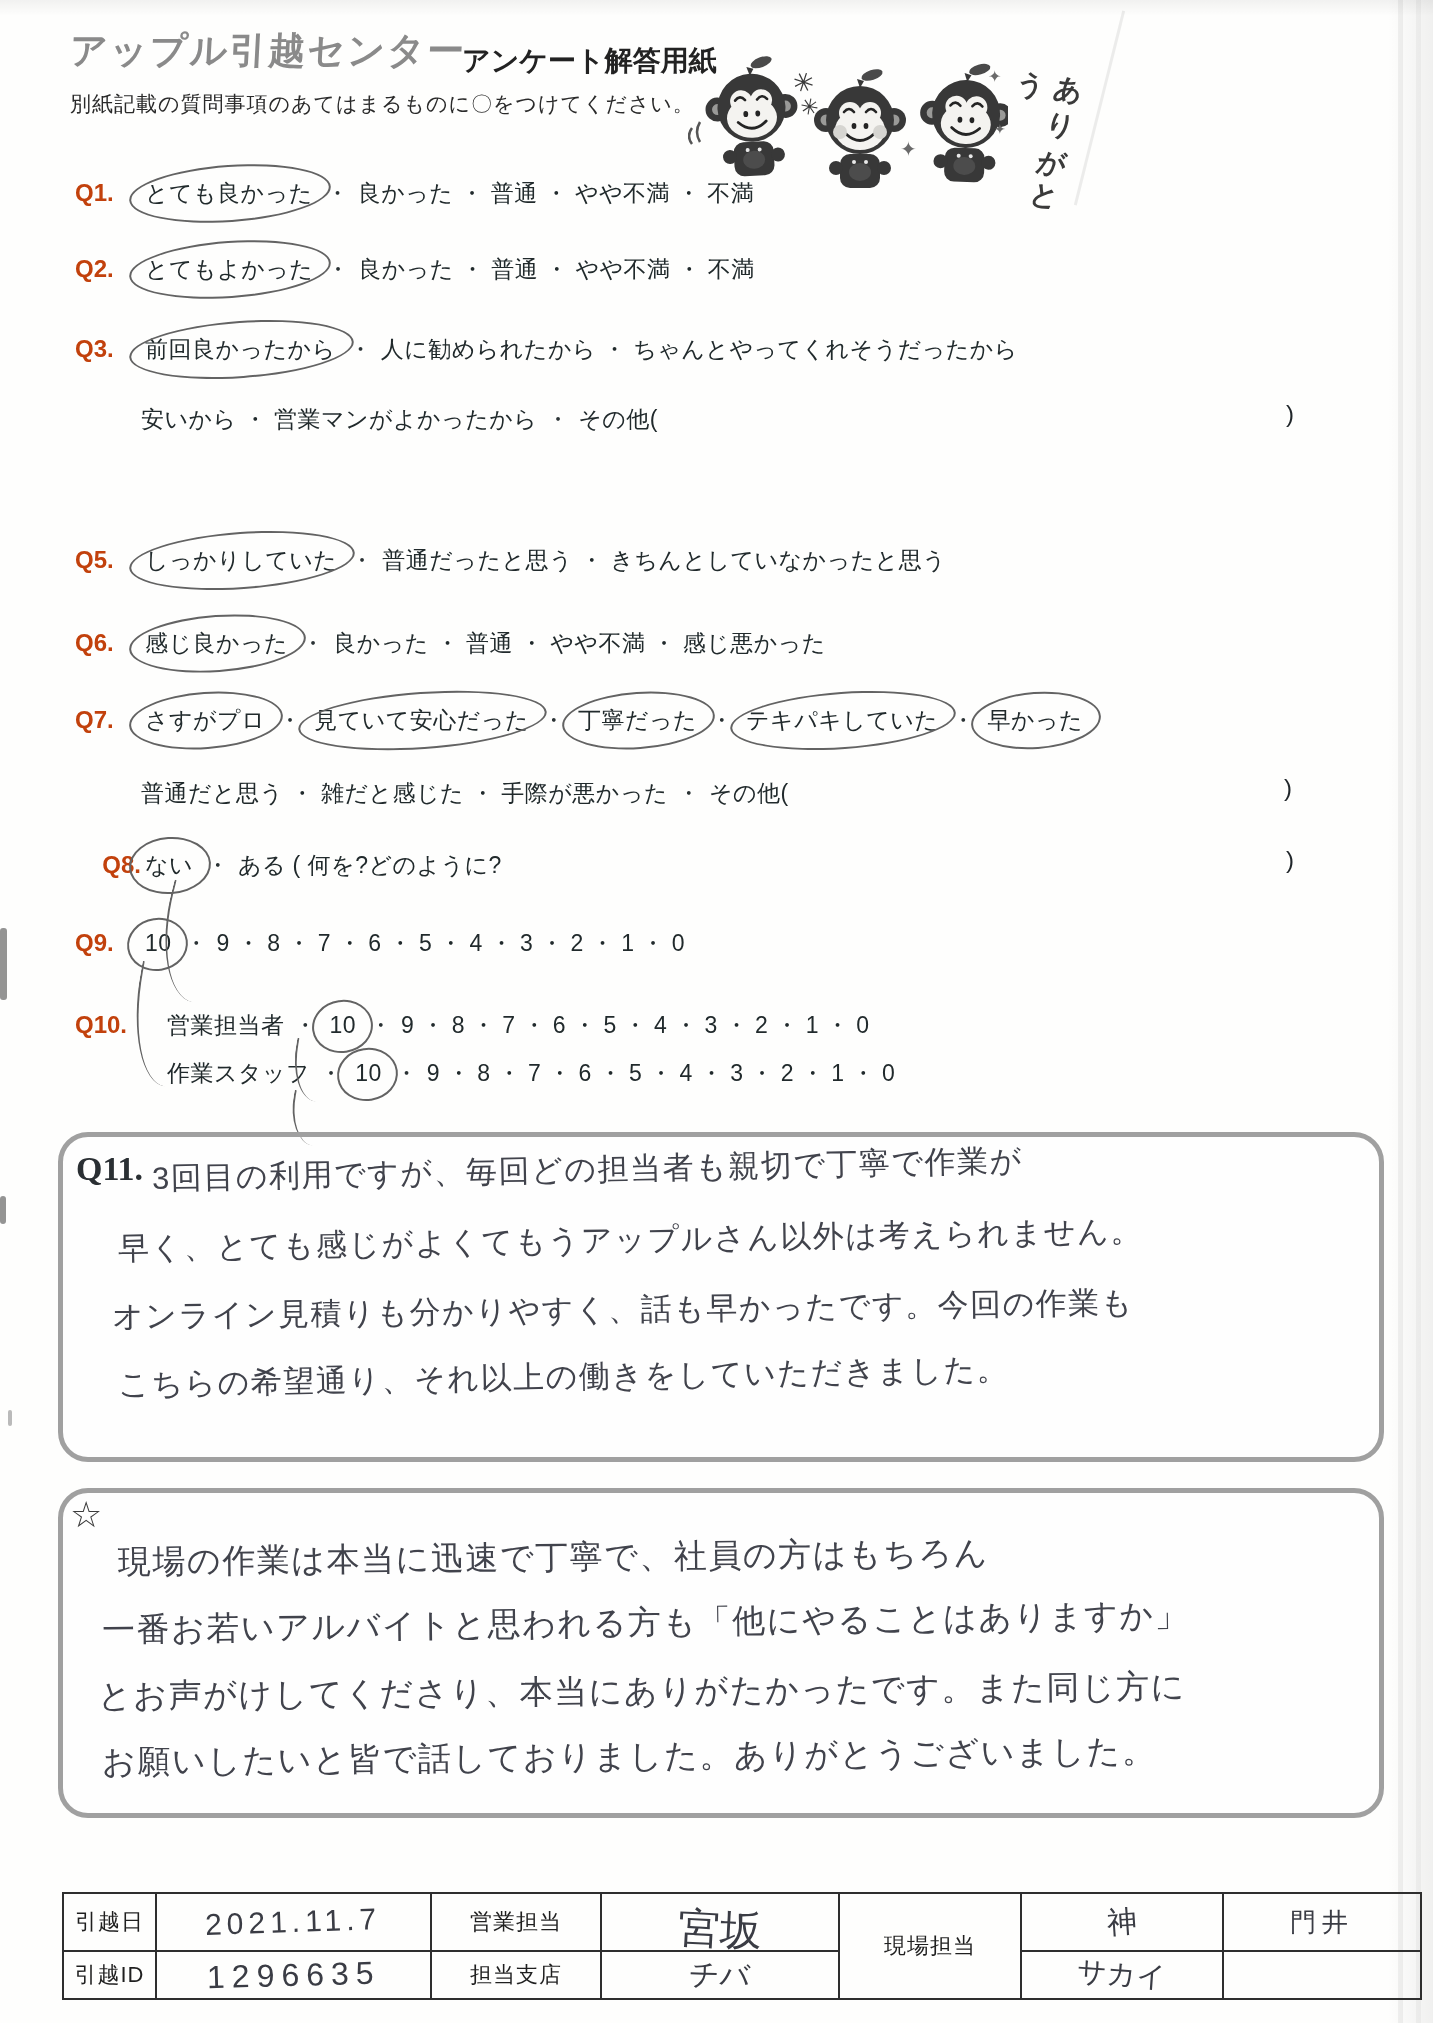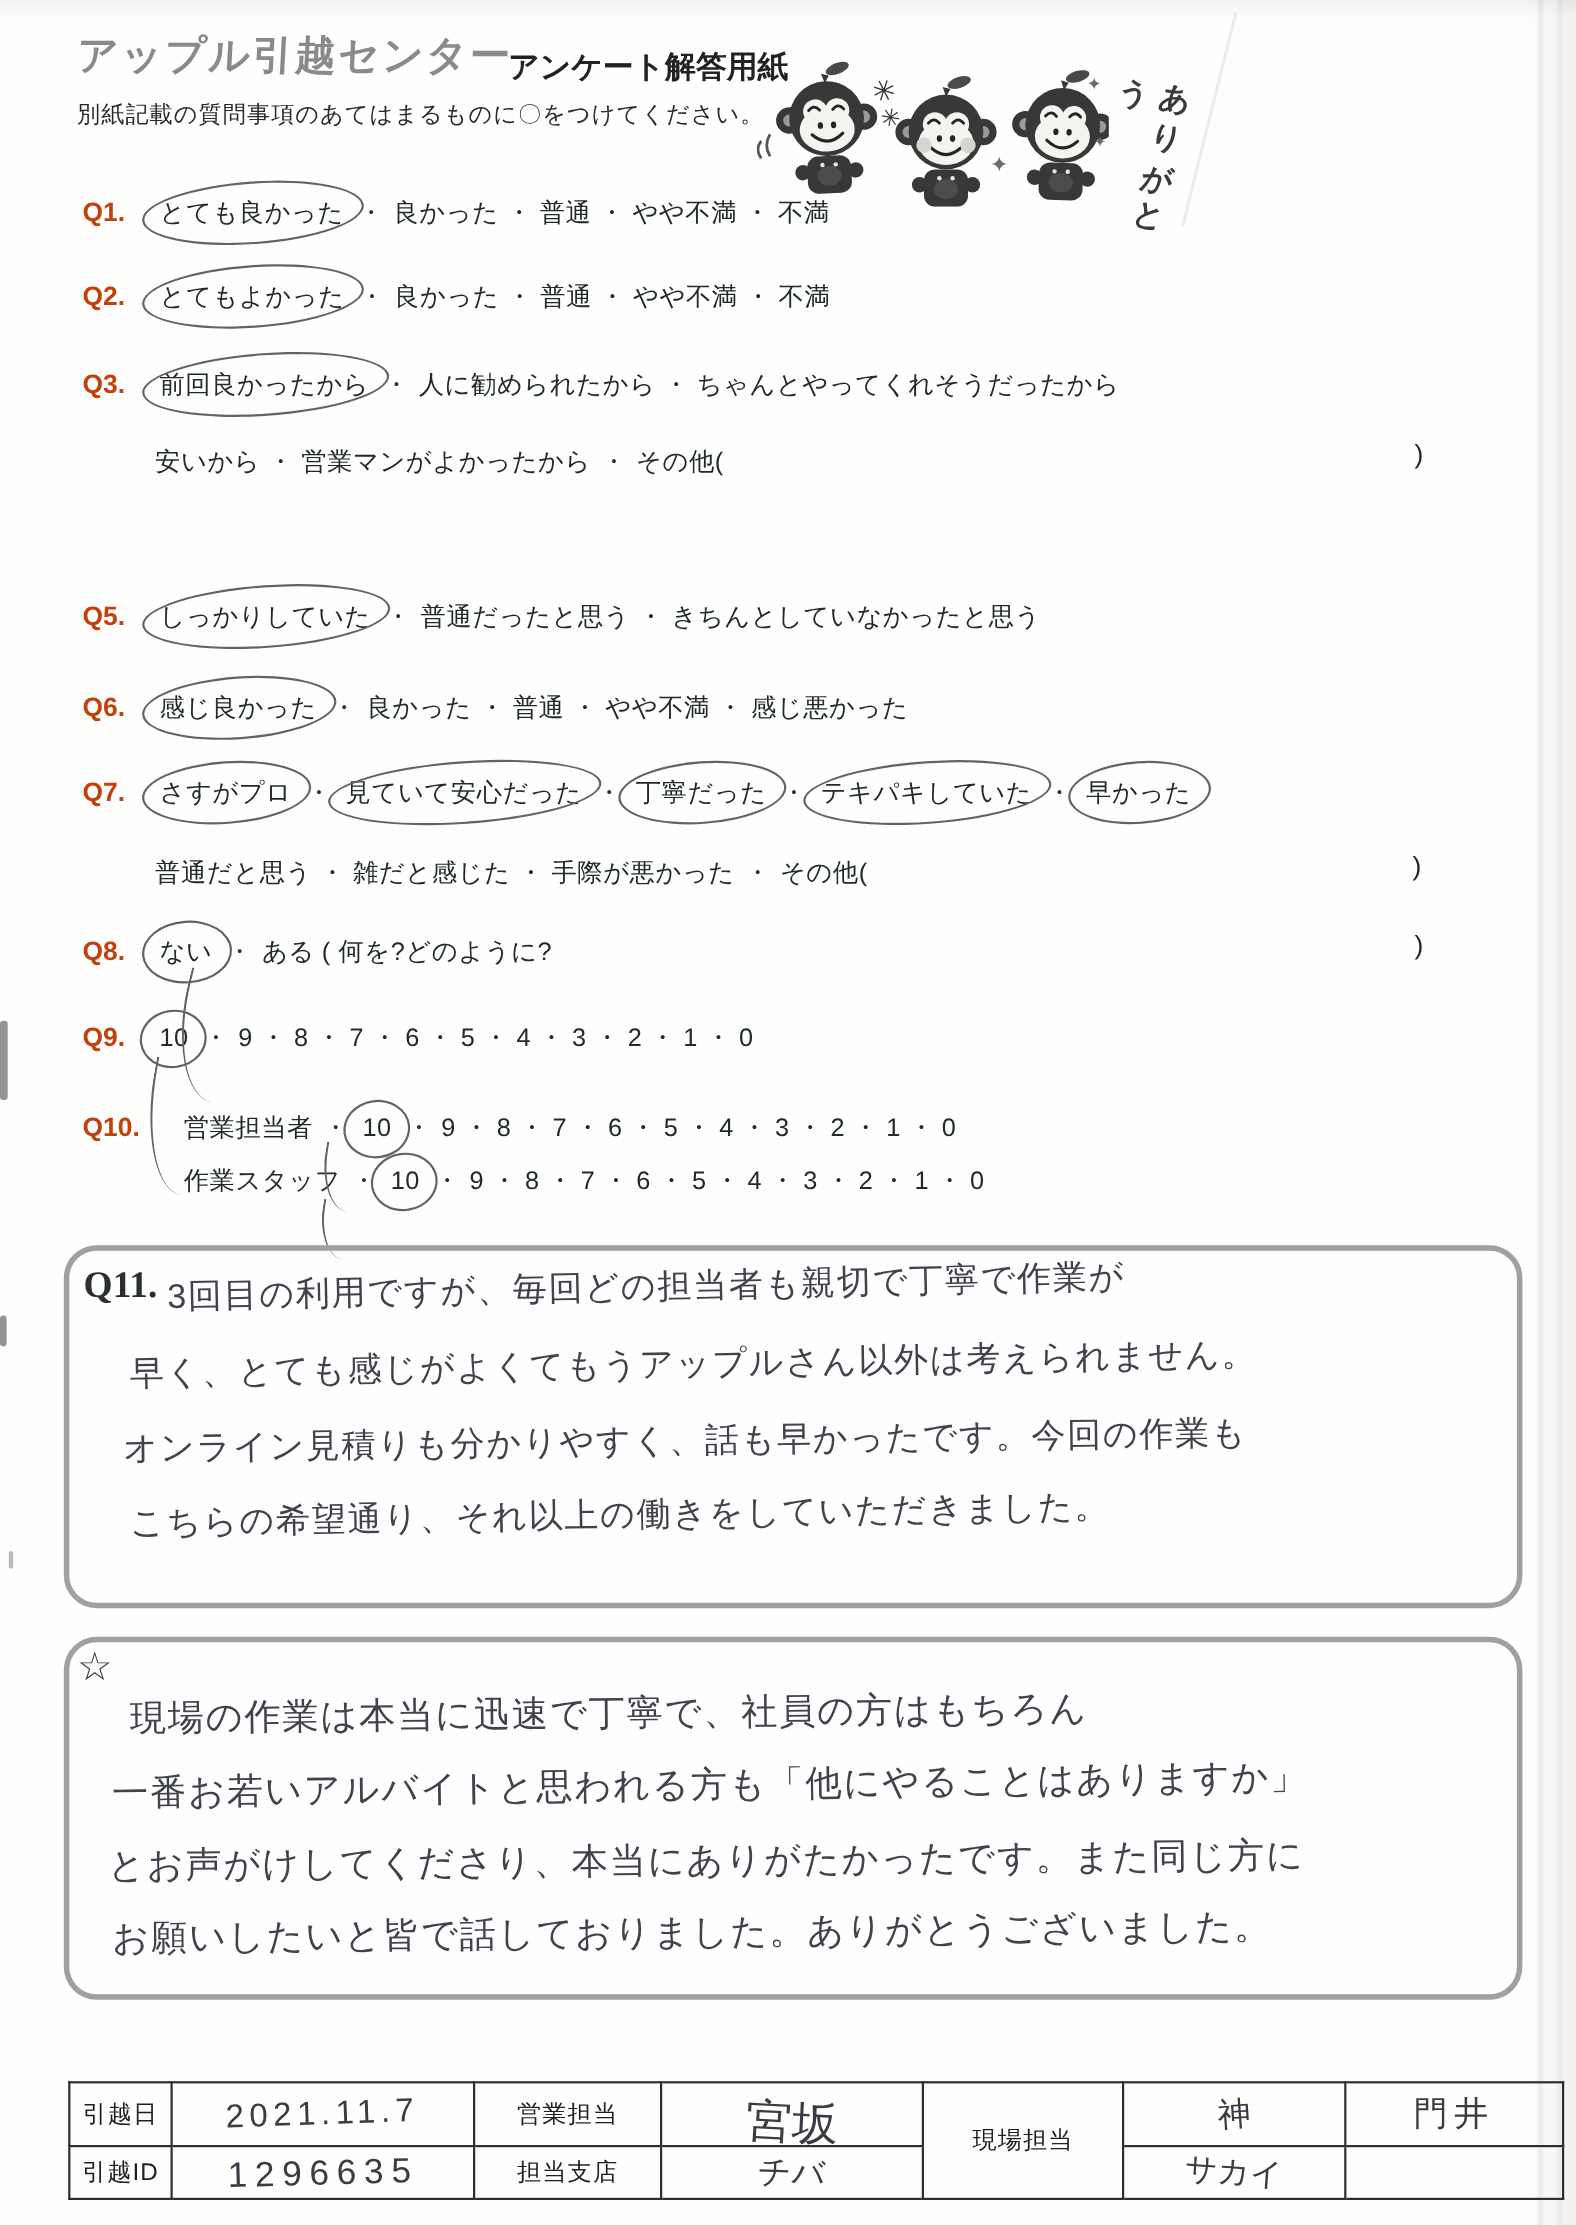--- a/index.html
+++ b/index.html
@@ -149,21 +149,21 @@
   </div>
 
   <div class="qrow" style="top:705px;">
     <span class="qlabel">Q7.</span><span class="opt circled">さすがプロ</span><i class="dot">・</i><span class="opt circled">見ていて安心だった</span><i class="dot">・</i><span class="opt circled">丁寧だった</span><i class="dot">・</i><span class="opt circled">テキパキしていた</span><i class="dot">・</i><span class="opt circled">早かった</span>
   </div>
   <div class="qrow" style="top:778px;">
     <span class="indent"></span><span class="opt">普通だと思う ・ 雑だと感じた ・ 手際が悪かった</span><i class="dot">・</i><span class="opt">その他(</span>
   </div>
   <span class="paren" style="left:1284px;top:774px;">)</span>
 
-  <div class="qrow" style="top:850px;">
+  <div class="qrow" style="top:850px;text-align:right;">
     <span class="qlabel">Q8.</span><span class="opt circled">ない</span><i class="dot">・</i><span class="opt">ある</span>&nbsp;<span class="opt">( 何を?どのように?</span>
   </div>
   <span class="paren" style="left:1286px;top:846px;">)</span>
 
   <div class="qrow" style="top:928px;">
     <span class="qlabel">Q9.</span><span class="opt circled c-num">10</span><i class="dot">・</i><span class="opt">9 ・ 8 ・ 7 ・ 6 ・ 5 ・ 4 ・ 3 ・ 2 ・ 1 ・ 0</span>
   </div>
 
   <div class="qrow" style="top:1010px;">
     <span class="qlabel wide">Q10.</span><span class="opt">営業担当者</span><i class="dot">・</i><span class="opt circled c-num">10</span><i class="dot">・</i><span class="opt">9 ・ 8 ・ 7 ・ 6 ・ 5 ・ 4 ・ 3 ・ 2 ・ 1 ・ 0</span>
@@ -209,21 +209,21 @@
       </td>
       <td class="lab">営業担当</td>
       <td class="val">
         <span class="hwcell" style="font-size:42px;transform:rotate(3deg);position:relative;top:8px;">宮坂</span>
       </td>
       <td class="lab" rowspan="2">現場担当</td>
       <td class="val">
         <span class="hwcell" style="font-size:30px;transform:rotate(-4deg);">神</span>
       </td>
       <td class="val">
-        <span class="hwcell" style="font-size:31px;letter-spacing:6px;">門井</span>
+        <span class="hwcell" style="font-size:26px;letter-spacing:6px;">門井</span>
       </td>
     </tr>
     <tr>
       <td class="lab">引越ID</td>
       <td class="val">
         <span class="hwcell" style="font-size:32px;letter-spacing:7px;transform:rotate(-1.5deg);">1296635</span>
       </td>
       <td class="lab">担当支店</td>
       <td class="val">
         <span class="hwcell" style="font-size:30px;transform:rotate(2deg);">チバ</span>

